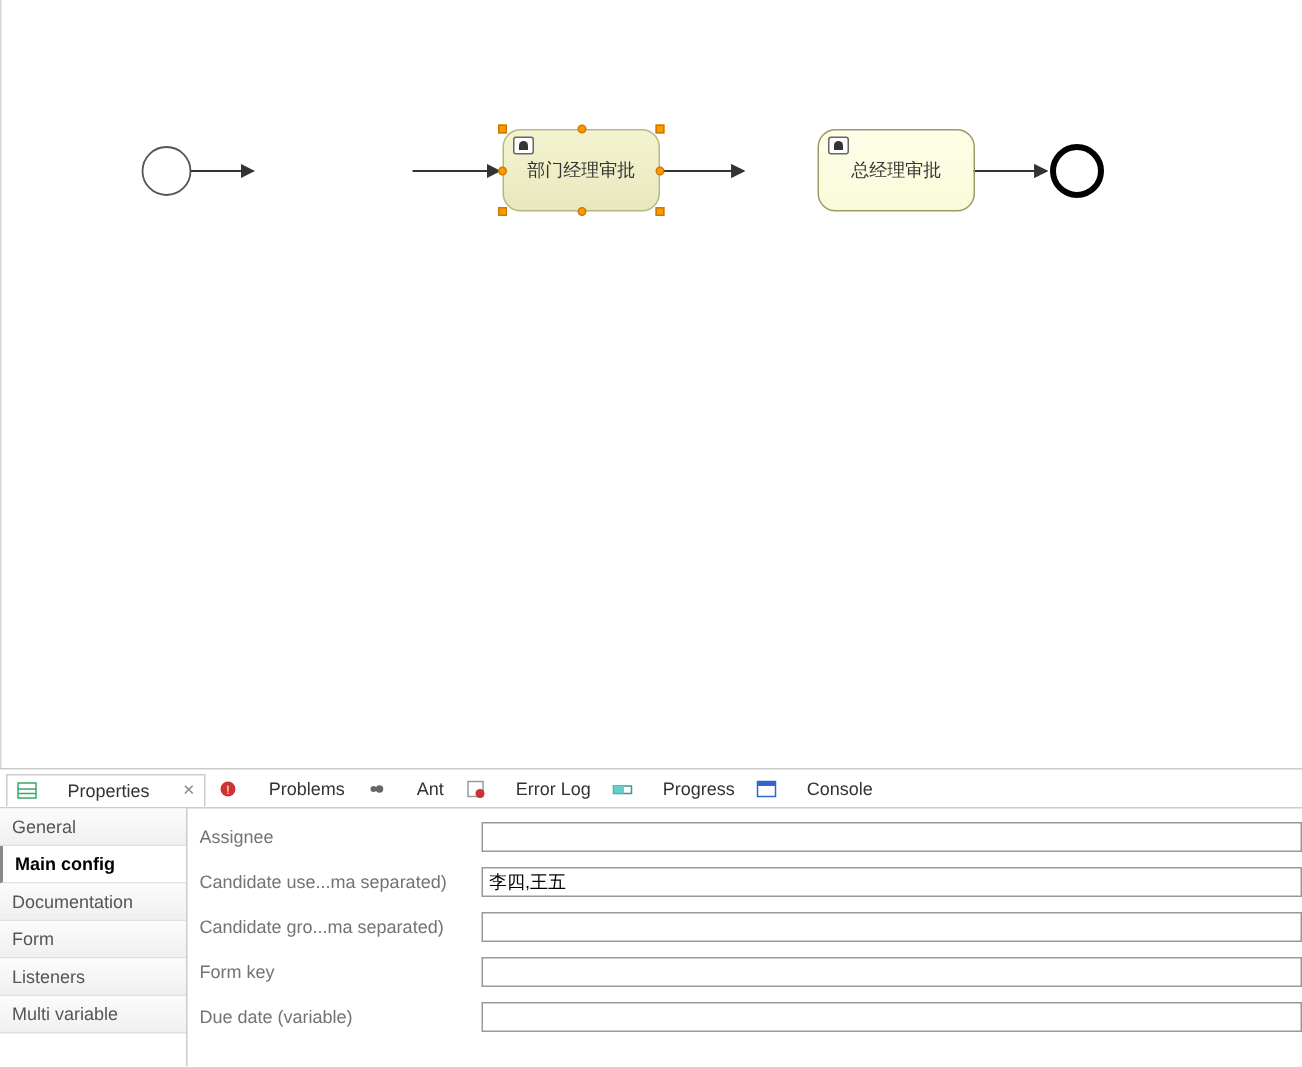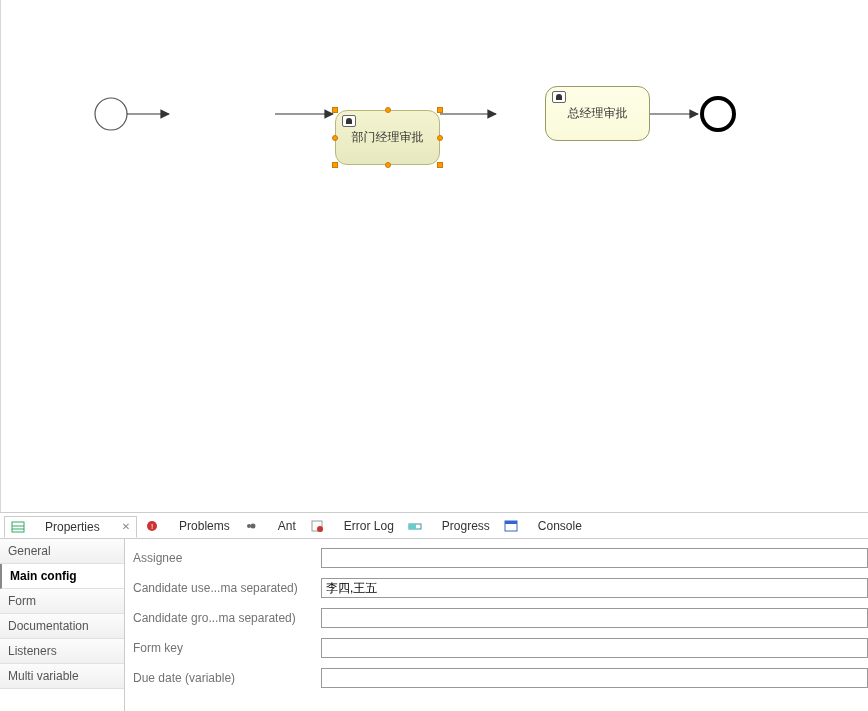--- a/index.html
+++ b/index.html
@@ -173,21 +173,21 @@
 
     <circle cx="717" cy="114" r="16" fill="#fff" stroke="#000" stroke-width="4"></circle>
 
     <line x1="126" y1="114" x2="168" y2="114" stroke="#333" stroke-width="1.2" marker-end="url(#arrow)"></line>
     <line x1="274" y1="114" x2="332" y2="114" stroke="#333" stroke-width="1.2" marker-end="url(#arrow)"></line>
     <line x1="439" y1="114" x2="495" y2="114" stroke="#333" stroke-width="1.2" marker-end="url(#arrow)"></line>
     <line x1="601" y1="114" x2="697" y2="114" stroke="#333" stroke-width="1.2" marker-end="url(#arrow)"></line>
   </svg>
 
 
-  <div class="task-node selected" style="left:334px; top:86px;margin-top:24px;">
+  <div class="task-node selected" style="left:334px; top:86px;">
     <span class="task-icon"></span>
     <span>部门经理审批</span>
 
     <span class="sel-handle" style="left:-4px; top:-4px;"></span>
     <span class="sel-handle" style="right:-4px; top:-4px;"></span>
     <span class="sel-handle" style="left:-4px; bottom:-4px;"></span>
     <span class="sel-handle" style="right:-4px; bottom:-4px;"></span>
 
     <span class="sel-handle sel-mid" style="left:calc(50% - 3px); top:-4px;"></span>
     <span class="sel-handle sel-mid" style="left:calc(50% - 3px); bottom:-4px;"></span>
@@ -258,22 +258,22 @@
           </svg>
       </span>
       <span>Console</span>
     </div>
   </div>
 
   <div class="props-body">
     <div class="side-tabs">
       <div class="side-tab">General</div>
       <div class="side-tab active">Main config</div>
+      <div class="side-tab">Documentation</div>
       <div class="side-tab">Form</div>
-      <div class="side-tab">Documentation</div>
       <div class="side-tab">Listeners</div>
       <div class="side-tab">Multi variable</div>
     </div>
 
     <div class="form-area">
       <div class="form-row">
         <span class="form-label">Assignee</span>
         <input class="form-input" type="text" value="" style="">
       </div>
       <div class="form-row">

